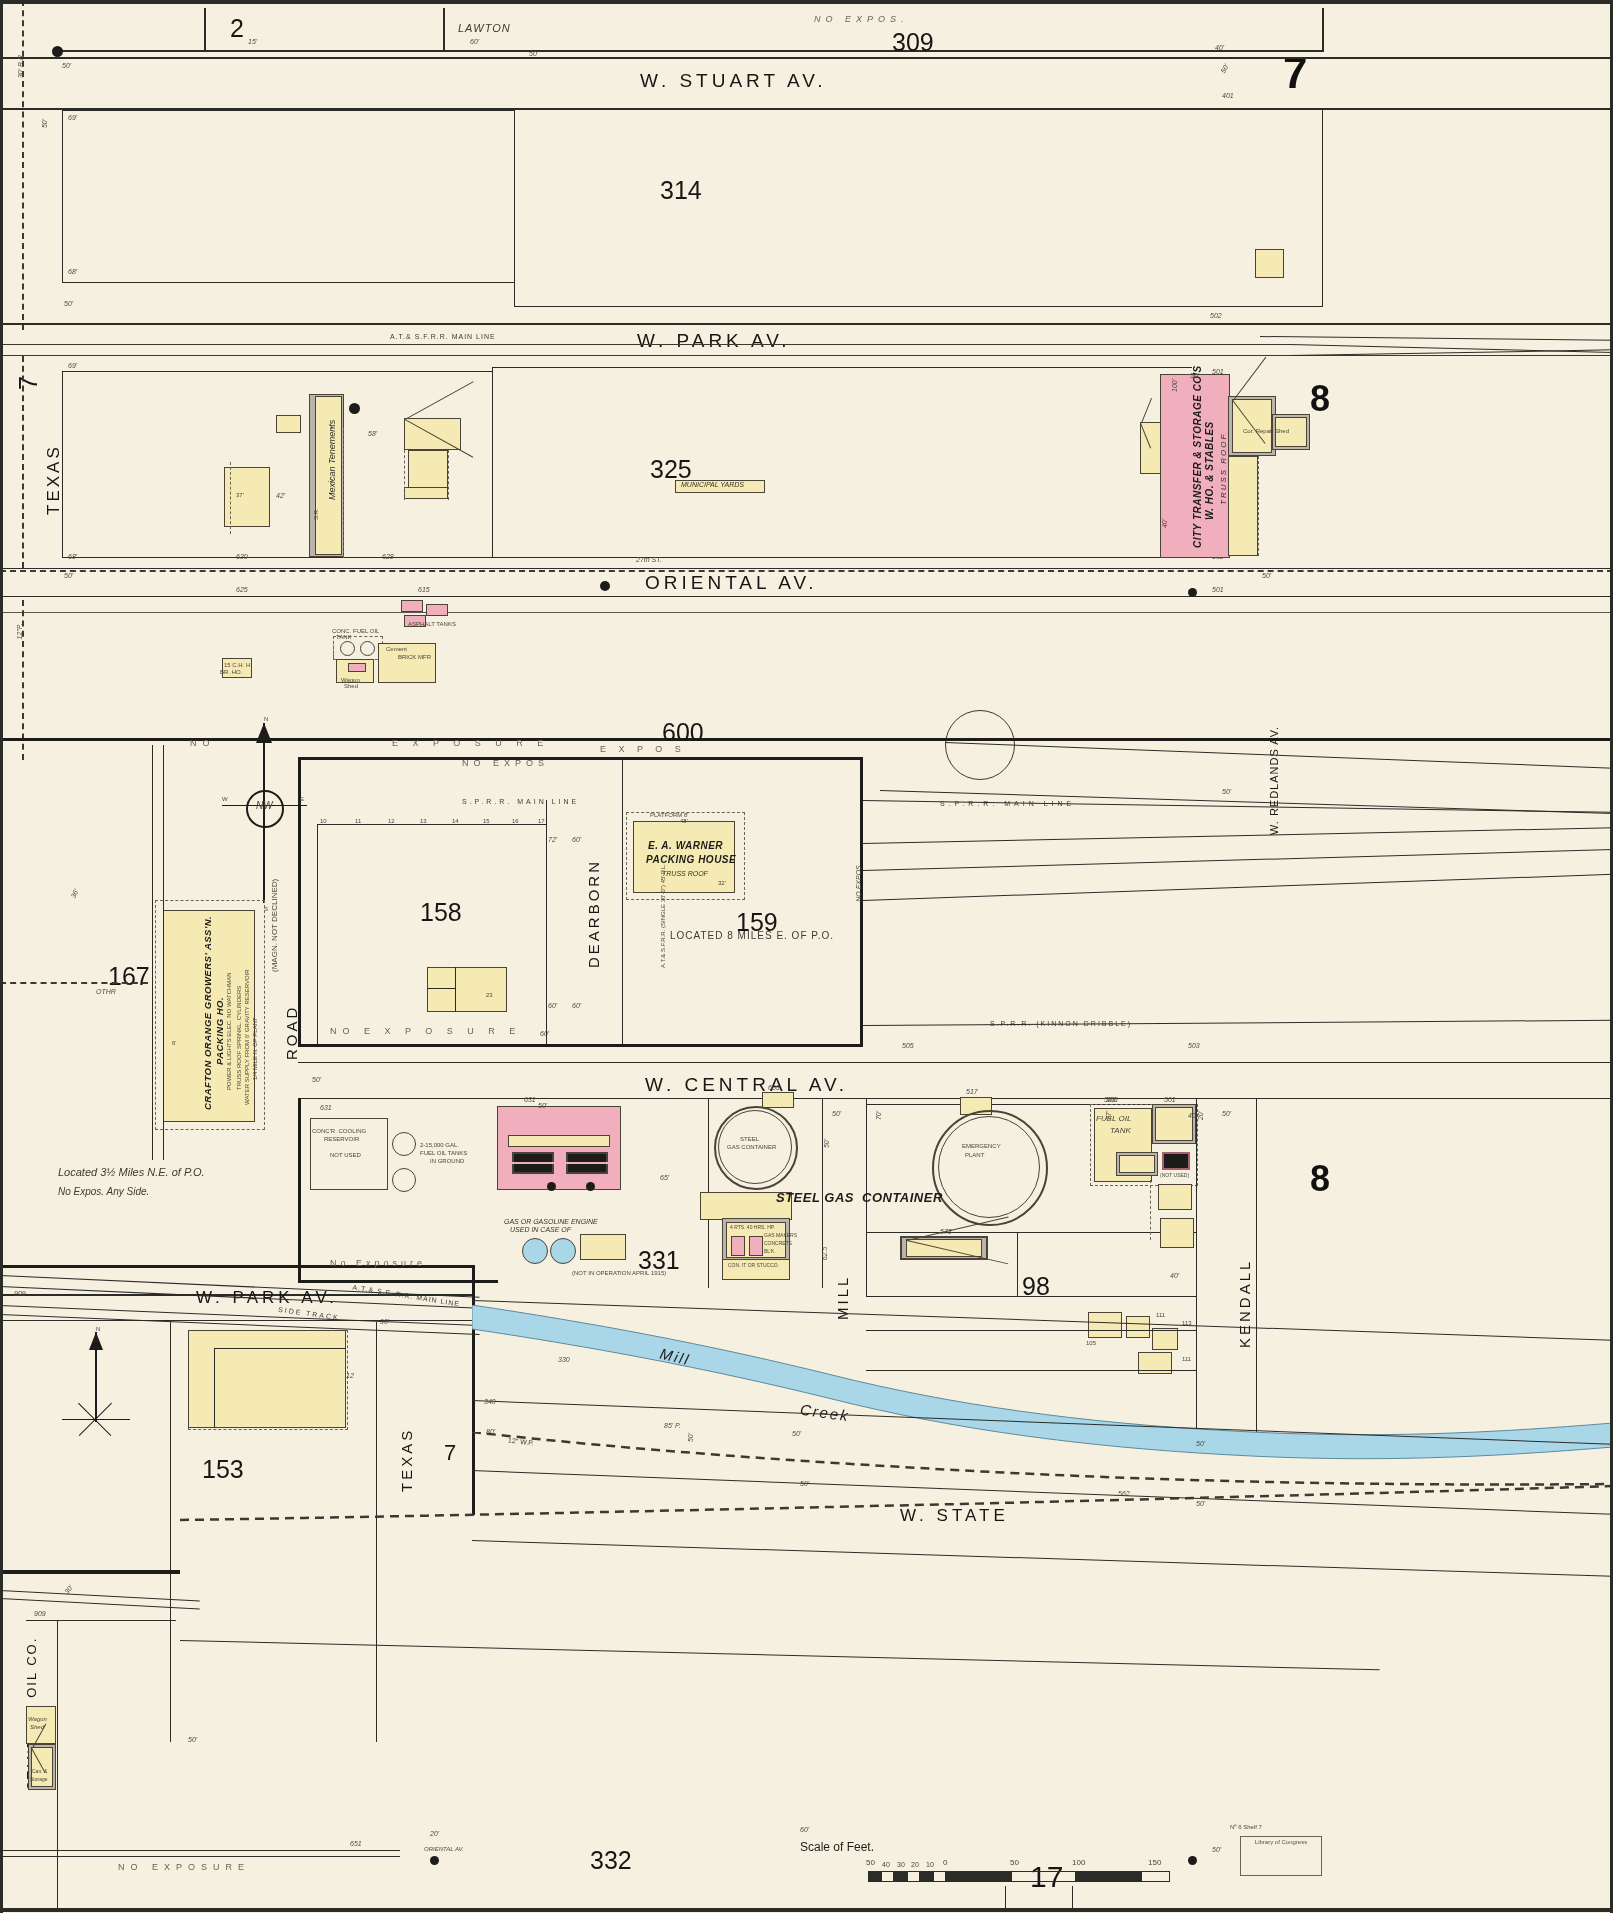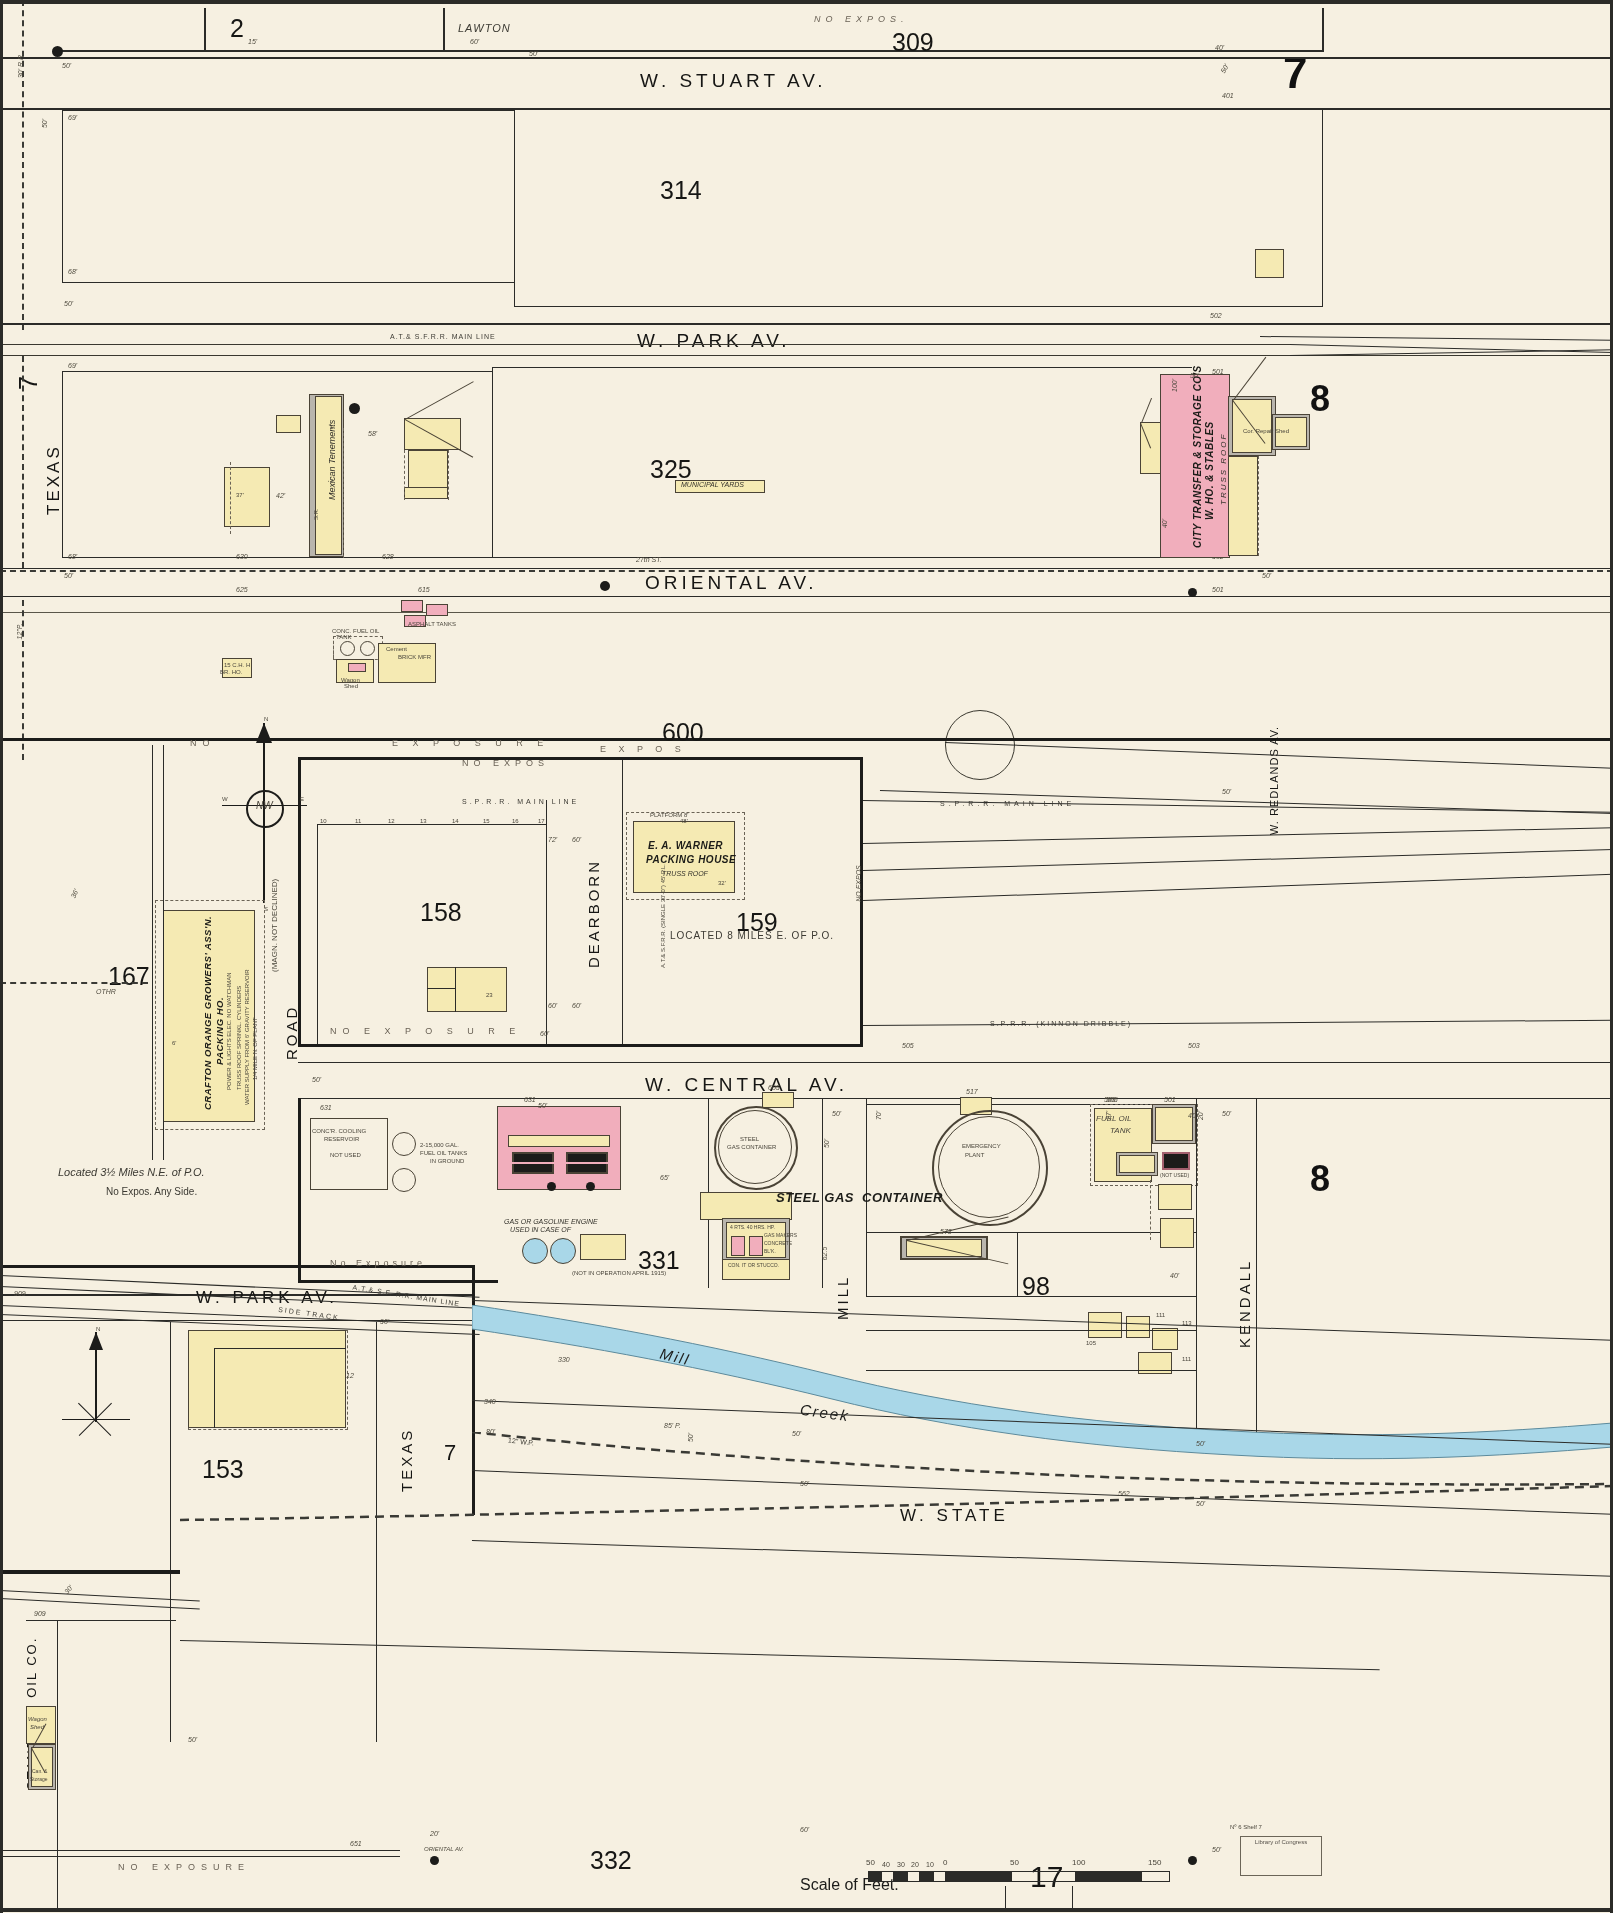--- a/index.html
+++ b/index.html
@@ -300,21 +300,21 @@
 
   <div class="txt street" style="left:283px;top:1060px;transform-origin:0 0;transform:rotate(-90deg);font-size:15px;letter-spacing:3px;">ROAD</div>
   <div class="ln vl" style="left:152px;top:745px;height:415px;width:1px;"></div>
   <div class="ln vl" style="left:163px;top:745px;height:415px;width:1px;"></div>
 
   <div class="txt blocknum" style="left:108px;top:962px;">167</div>
   <div class="dash" style="left:0px;top:982px;width:148px;"></div>
   <div class="txt dim" style="left:96px;top:988px;">OTHR</div>
   <div class="txt dim" style="left:70px;top:890px;transform:rotate(-65deg);">36'</div>
   <div class="txt tiny" style="left:58px;top:1166px;font-size:11px;font-style:italic;">Located 3½ Miles N.E. of P.O.</div>
-  <div class="txt tiny" style="left:58px;top:1186px;font-size:10px;margin-left:48px;">No Expos. Any Side.</div>
+  <div class="txt tiny" style="left:58px;top:1186px;font-size:10px;font-style:italic;">No Expos. Any Side.</div>
 
   <div class="txt tiny" style="left:330px;top:1026px;font-size:9px;letter-spacing:6px;color:#6a6256;">NO    E X P O S U R E</div>
 
   <div class="ln hl" style="left:298px;top:1062px;width:1315px;height:1px;"></div>
   <div class="txt street" style="left:645px;top:1074px;">W.   CENTRAL   AV.</div>
   <div class="ln hl" style="left:298px;top:1098px;width:1315px;height:1px;"></div>
   <div class="txt dim" style="left:312px;top:1076px;">50'</div>
 
   <div class="ln vl" style="left:298px;top:1098px;height:185px;width:3px;background:#1c1c1a;"></div>
   <div class="ln hl" style="left:298px;top:1280px;width:200px;height:3px;background:#1c1c1a;"></div>
@@ -560,21 +560,21 @@
   <div class="ln hl" style="left:0px;top:1850px;width:400px;height:1px;"></div>
   <div class="ln hl" style="left:0px;top:1856px;width:400px;height:1px;"></div>
   <div class="txt dim" style="left:350px;top:1840px;">651</div>
   <div class="txt dim" style="left:430px;top:1830px;">20'</div>
   <div class="txt dim" style="left:424px;top:1846px;font-size:6px;">ORIENTAL AV.</div>
   <div style="position:absolute;left:430px;top:1856px;width:9px;height:9px;border-radius:50%;background:#1c1c1a;"></div>
   <div style="position:absolute;left:1188px;top:1856px;width:9px;height:9px;border-radius:50%;background:#1c1c1a;"></div>
   <div class="txt dim" style="left:1212px;top:1846px;">50'</div>
   <div class="txt dim" style="left:800px;top:1826px;">60'</div>
 
-  <div class="txt" style="left:800px;top:1840px;font-size:16px;color:#1c1c1a;margin-top:36px;">Scale of Feet.</div>
+  <div class="txt" style="left:800px;top:1840px;font-size:12px;color:#1c1c1a;">Scale of Feet.</div>
   <div class="scalebar" style="left:868px;top:1871px;width:302px;height:13px;">
     <div class="sb-seg sb-fill" style="left:0;top:0;width:13px;"></div>
     <div class="sb-seg" style="left:13px;top:0;width:13px;"></div>
     <div class="sb-seg sb-fill" style="left:26px;top:0;width:13px;"></div>
     <div class="sb-seg" style="left:39px;top:0;width:13px;"></div>
     <div class="sb-seg sb-fill" style="left:52px;top:0;width:13px;"></div>
     <div class="sb-seg" style="left:65px;top:0;width:13px;"></div>
     <div class="sb-seg sb-fill" style="left:78px;top:0;width:65px;"></div>
     <div class="sb-seg" style="left:143px;top:0;width:65px;"></div>
     <div class="sb-seg sb-fill" style="left:208px;top:0;width:65px;"></div>

